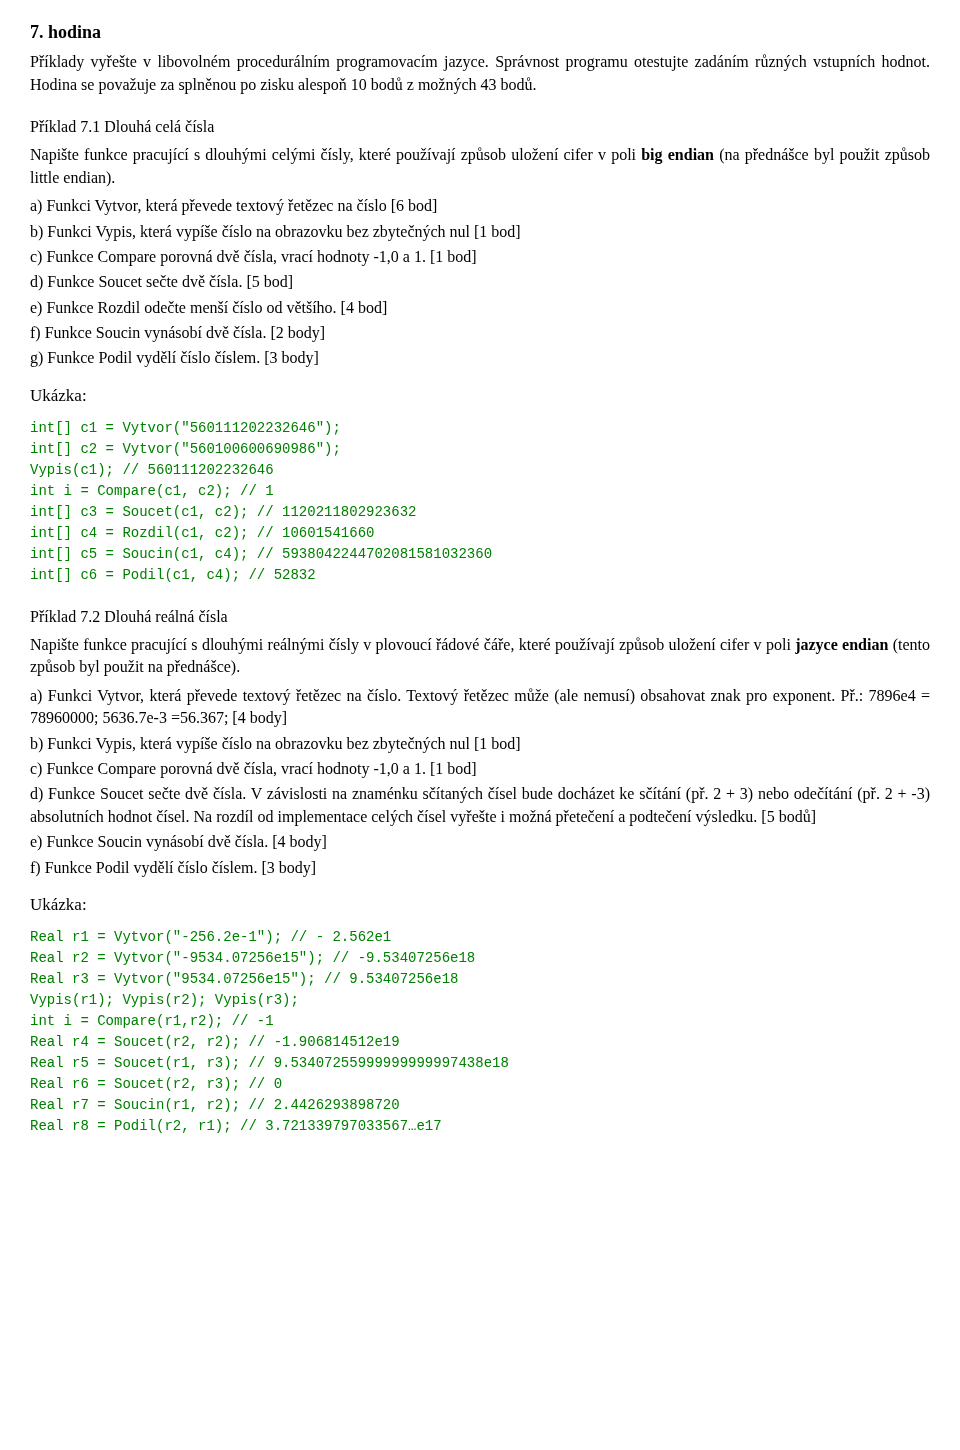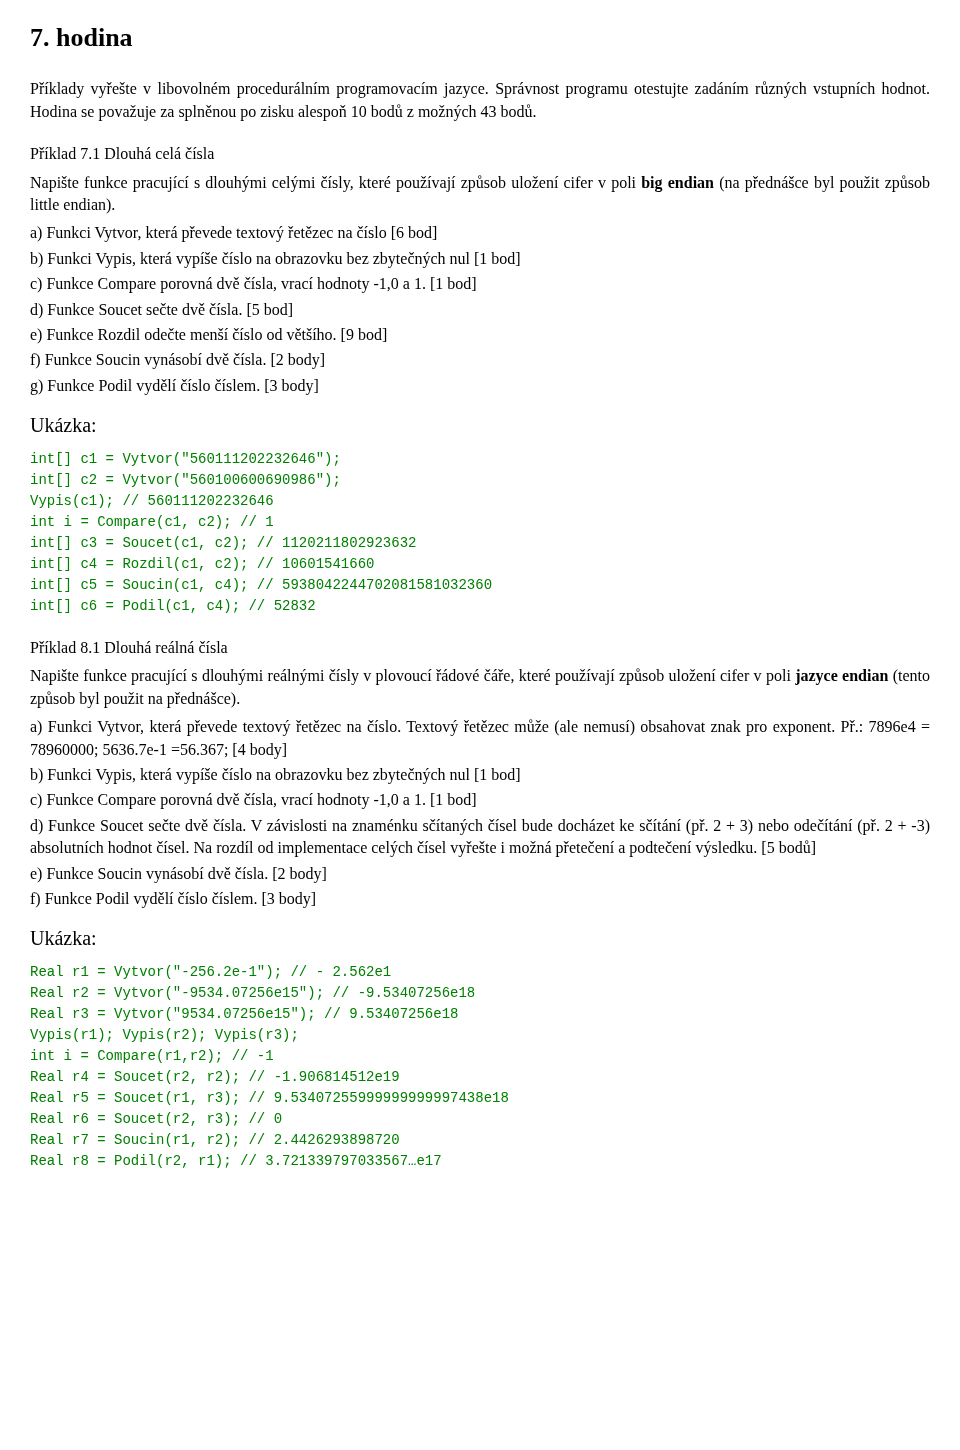--- a/index.html
+++ b/index.html
@@ -11,23 +11,23 @@
       background: #ffffff;
       color: #000000;
       font-family: "Times New Roman", Times, serif;
       font-size: 16px;
       line-height: 1.4;
       padding: 20px 30px;
       width: 960px;
       min-height: 1450px;
     }
     h1 {
-      font-size: 26px;
+      font-size: 18px;
       font-weight: bold;
-      margin-bottom: 22px;
+      margin-bottom: 6px;
     }
     .intro-text {
       margin-bottom: 20px;
     }
     .section-title {
       font-weight: normal;
       margin-top: 20px;
       margin-bottom: 6px;
     }
     p {
@@ -38,21 +38,21 @@
       font-family: "Courier New", Courier, monospace;
       font-size: 14px;
       color: #008000;
       background: #ffffff;
       margin: 10px 0 16px 0;
       line-height: 1.5;
       white-space: pre;
     }
     .label-ukazka {
       font-family: "Times New Roman", Times, serif;
-      font-size: 20px;
+      font-size: 17px;
       color: #000000;
       margin-top: 14px;
       margin-bottom: 2px;
     }
     .bold {
       font-weight: bold;
     }
     .list-item {
       margin-bottom: 3px;
       text-align: justify;
@@ -72,49 +72,49 @@
 <p>
   Napište funkce pracující s dlouhými celými čísly, které používají způsob uložení cifer v poli
   <span class="bold">big endian</span>
   (na přednášce byl použit způsob little endian).
 </p>
 
 <p class="list-item">a) Funkci Vytvor, která převede textový řetězec na číslo [6 bod]</p>
 <p class="list-item">b) Funkci Vypis, která vypíše číslo na obrazovku bez zbytečných nul [1 bod]</p>
 <p class="list-item">c) Funkce Compare porovná dvě čísla, vrací hodnoty -1,0 a 1. [1 bod]</p>
 <p class="list-item">d) Funkce Soucet sečte dvě čísla. [5 bod]</p>
-<p class="list-item">e) Funkce Rozdil odečte menší číslo od většího. [9 bod]</p>
+<p class="list-item">e) Funkce Rozdil odečte menší číslo od většího. [4 bod]</p>
 <p class="list-item">f) Funkce Soucin vynásobí dvě čísla. [2 body]</p>
 <p class="list-item">g) Funkce Podil vydělí číslo číslem. [3 body]</p>
 
 <p class="label-ukazka">Ukázka:</p>
 <div class="code-block">int[] c1 = Vytvor("560111202232646");
 int[] c2 = Vytvor("560100600690986");
 Vypis(c1); // 560111202232646
 int i = Compare(c1, c2); // 1
 int[] c3 = Soucet(c1, c2); // 1120211802923632
 int[] c4 = Rozdil(c1, c2); // 10601541660
 int[] c5 = Soucin(c1, c4); // 5938042244702081581032360
 int[] c6 = Podil(c1, c4); // 52832</div>
 
 <p class="section-title">
-  <span>Příklad 8.1 Dlouhá reálná čísla</span>
+  <span>Příklad 7.2 Dlouhá reálná čísla</span>
 </p>
 
 <p>
   Napište funkce pracující s dlouhými reálnými čísly v plovoucí řádové čáře, které používají způsob uložení cifer v poli
   <span class="bold">jazyce endian</span>
   (tento způsob byl použit na přednášce).
 </p>
 
-<p class="list-item">a) Funkci Vytvor, která převede textový řetězec na číslo. Textový řetězec může (ale nemusí) obsahovat znak pro exponent. Př.: 7896e4 = 78960000; 5636.7e-1 =56.367; [4 body]</p>
+<p class="list-item">a) Funkci Vytvor, která převede textový řetězec na číslo. Textový řetězec může (ale nemusí) obsahovat znak pro exponent. Př.: 7896e4 = 78960000; 5636.7e-3 =56.367; [4 body]</p>
 <p class="list-item">b) Funkci Vypis, která vypíše číslo na obrazovku bez zbytečných nul  [1 bod]</p>
 <p class="list-item">c) Funkce Compare porovná dvě čísla, vrací hodnoty -1,0 a 1. [1 bod]</p>
 <p class="list-item">d) Funkce Soucet sečte dvě čísla. V závislosti na znaménku sčítaných čísel bude docházet ke sčítání (př. 2 + 3) nebo odečítání (př. 2 + -3) absolutních hodnot čísel. Na rozdíl od implementace celých čísel vyřešte i možná přetečení a podtečení výsledku. [5 bodů]</p>
-<p class="list-item">e) Funkce Soucin vynásobí dvě čísla. [2 body]</p>
+<p class="list-item">e) Funkce Soucin vynásobí dvě čísla. [4 body]</p>
 <p class="list-item">f) Funkce Podil vydělí číslo číslem. [3 body]</p>
 
 <p class="label-ukazka">Ukázka:</p>
 <div class="code-block">Real r1 = Vytvor("-256.2e-1"); // - 2.562e1
 Real r2 = Vytvor("-9534.07256e15"); // -9.53407256e18
 Real r3 = Vytvor("9534.07256e15"); // 9.53407256e18
 Vypis(r1); Vypis(r2); Vypis(r3);
 int i = Compare(r1,r2); // -1
 Real r4 = Soucet(r2, r2); // -1.906814512e19
 Real r5 = Soucet(r1, r3); // 9.53407255999999999997438e18

